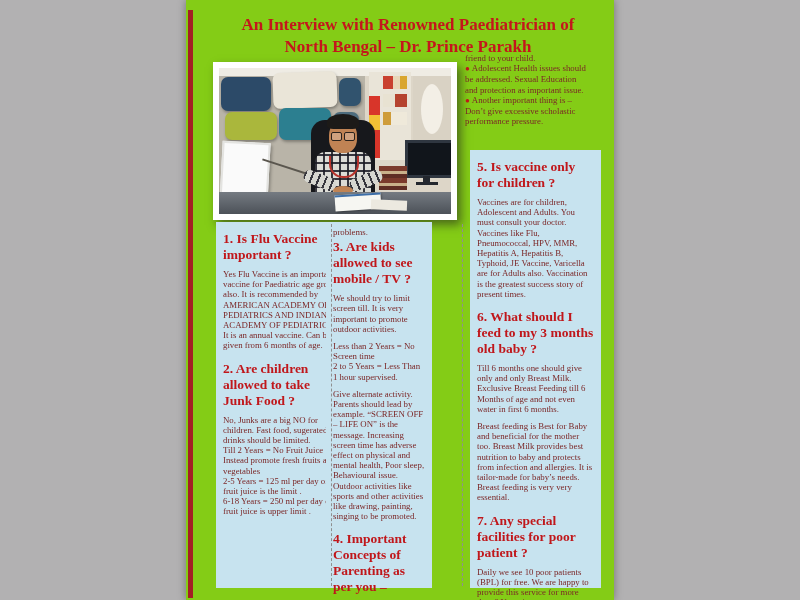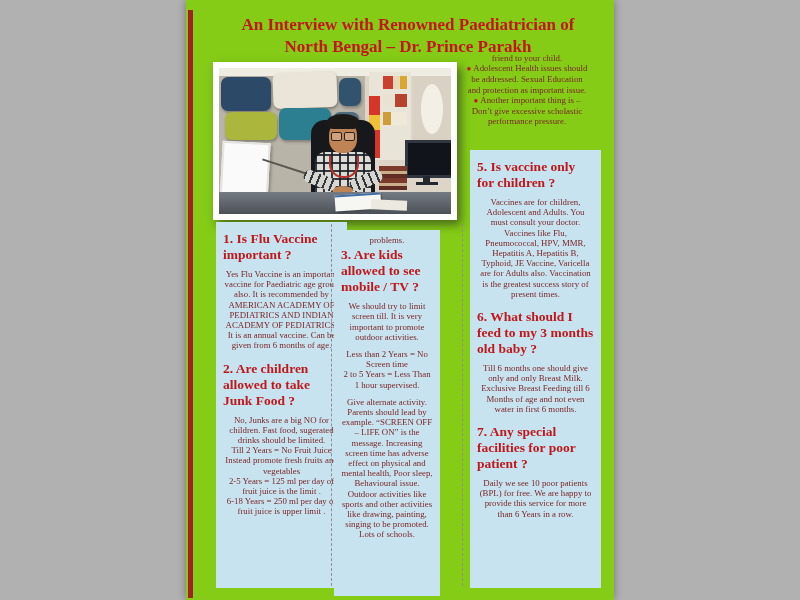--- a/index.html
+++ b/index.html
@@ -59,30 +59,30 @@
   .hair{left:108px;top:46px;width:32px;height:15px;background:#1c1a18;border-radius:50% 50% 20% 20%;}
   .gl{top:64px;width:9px;height:7px;border:1.5px solid #2a221c;border-radius:2px;background:rgba(255,255,255,.25);}
   .gl.l{left:112px;} .gl.r{left:125px;}
   .desk{left:0;top:124px;width:232px;height:22px;background:linear-gradient(#757b82,#4c5158);}
   .paper1{left:116px;top:126px;width:46px;height:14px;background:#f6f6f2;transform:rotate(-4deg);
           border-top:2px solid #3d6ea8;box-shadow:1px 1px 2px rgba(0,0,0,.3);}
   .paper2{left:152px;top:132px;width:36px;height:10px;background:#ececе6;background:#ece9e0;transform:rotate(2deg);}
   
   .panel{position:absolute;background:#c7e3ef;}
   .col1{left:30px;top:222px;width:131px;height:366px;}
-  .col2{left:148px;top:222px;width:106px;height:366px;margin-top:8px;}
+  .col2{left:140px;top:222px;width:106px;height:366px;}
   .col3p{left:284px;top:150px;width:131px;height:438px;}
   .col3cont{position:absolute;left:279px;top:53px;width:124px;}
   .divider{position:absolute;width:0;border-left:1px dashed #8f8f8f;}
   .d1{left:145px;top:224px;height:362px;}
   .d2{left:275.5px;top:224px;height:362px;}
   .inner{padding:5px 7px;}
   h2.sec{color:#c0171b;font-size:13.5px;line-height:16px;font-weight:bold;margin:10px 0 6px;}
   h2.sec.first{margin-top:4px;}
-  p.b{color:#7b2727;font-size:8.8px;line-height:10.2px;margin:0;text-align:center;}
+  p.b{color:#7b2727;font-size:8.8px;line-height:10.2px;margin:0;}
   p.b.gap{margin-top:7px;}
   .bullet{color:#c0171b;font-size:8px;margin-right:2px;}
   .bold{font-weight:normal;}
 </style>
 </head>
 <body>
 
 <div class="screen">
   <div class="page">
     <div class="red-strip"></div>
@@ -150,30 +150,32 @@
     </div>
 
     <div class="panel col2">
       <div class="inner">
         <p class="b">problems.</p>
         <h2 class="sec" style="margin-top:2px;">3. Are kids allowed to see mobile / TV ?</h2>
         <p class="b">We should try to limit screen till. It is very important to promote outdoor activities.</p>
         <p class="b gap">Less than 2 Years = No Screen time</p>
         <p class="b">2 to 5 Years = Less Than 1 hour supervised.</p>
         <p class="b gap"><span>Give alternate activity. Parents should lead by example. </span><span class="bold">“SCREEN OFF – LIFE ON”</span><span> is the message. Increasing screen time has adverse effect on physical and mental health, Poor sleep, Behavioural issue. Outdoor activities like sports and other activities like drawing, painting, singing to be promoted.</span></p>
+        <h2 class="sec">4. Important Concepts of Parenting as per you –</h2>
         <p class="b">Lots of schools.</p>
       </div>
     </div>
 
     <div class="panel col3p">
       <div class="inner">
         <h2 class="sec first">5. Is vaccine only for children ?</h2>
         <p class="b">Vaccines are for children, Adolescent and Adults. You must consult your doctor. Vaccines like Flu, Pneumococcal, HPV, MMR, Hepatitis A, Hepatitis B, Typhoid, JE Vaccine, Varicella are for Adults also. Vaccination is the greatest success story of present times.</p>
         <h2 class="sec">6. What should I feed to my 3 months old baby ?</h2>
         <p class="b">Till 6 months one should give only and only Breast Milk. Exclusive Breast Feeding till 6 Months of age and not even water in first 6 months.</p>
+        <p class="b gap">Breast feeding is Best for Baby and beneficial for the mother too. Breast Milk provides best nutrition to baby and protects from infection and allergies. It is tailor-made for baby’s needs. Breast feeding is very very essential.</p>
         <h2 class="sec">7. Any special facilities for poor patient ?</h2>
         <p class="b">Daily we see 10 poor patients (BPL) for free. We are happy to provide this service for more than 6 Years in a row.</p>
       </div>
     </div>
 
     <div class="divider d1"></div>
     <div class="divider d2"></div>
   </div>
 </div>
 

